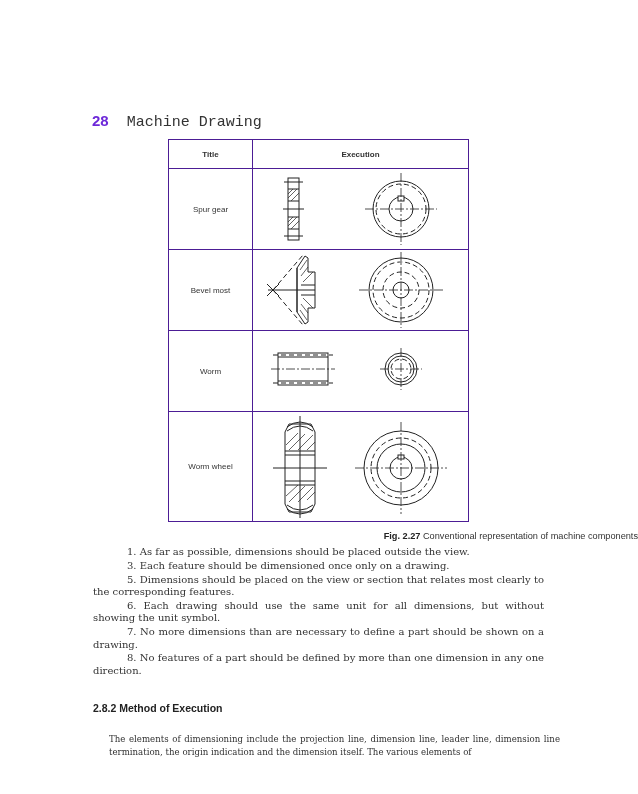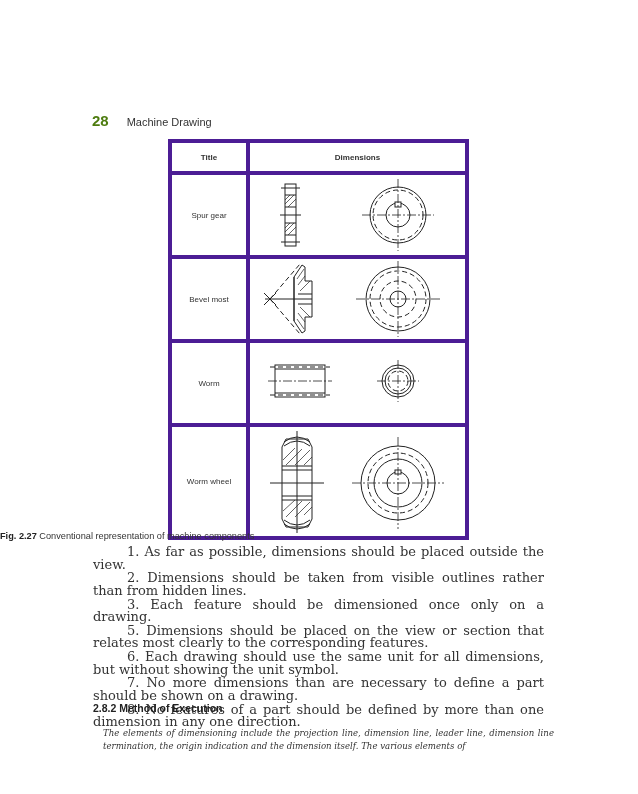--- a/index.html
+++ b/index.html
@@ -1,51 +1,51 @@
 <!DOCTYPE html>
 <html><head>
 <meta charset="utf-8">
 <style>
   html, body { margin: 0; padding: 0; background: #ffffff; }
   body { width: 638px; height: 794px; position: relative; overflow: hidden; color: #222; }
   .running-head { position: absolute; left: 92px; top: 112px; display: flex; align-items: baseline; }
-  .page-number { font-family: "Liberation Sans", sans-serif; font-weight: bold; font-size: 15px; color: #4d7c0f; }
-  .book-title { font-family: Liberation Sans, sans-serif; font-size: 11px; color: #333; margin-left: 18px; }
+  .page-number { font-family: "Liberation Sans", sans-serif; font-weight: bold; font-size: 15px; color: #6d28d9; }
+  .book-title { font-family: Liberation Mono, monospace; font-size: 15px; color: #333; margin-left: 18px; }
 
   table.fig-table { position: absolute; left: 168px; top: 139px; width: 301px; border-collapse: collapse; }
-  table.fig-table td, table.fig-table th { border: 4px solid #4c1d95; padding: 0; font-family: "Liberation Sans", sans-serif; font-size: 8px; color: #333; text-align: center; vertical-align: middle; }
+  table.fig-table td, table.fig-table th { border: 1px solid #4c1d95; padding: 0; font-family: "Liberation Sans", sans-serif; font-size: 8px; color: #333; text-align: center; vertical-align: middle; }
   table.fig-table th { font-weight: bold; height: 28px; }
   .col-title { width: 84px; }
   .cell-drawing svg { display: block; }
 
-  .fig-caption { position: absolute; left: 0; width: 638px; top: 531px; text-align: left; font-family: "Liberation Sans", sans-serif; font-size: 9.2px; color: #333; }
+  .fig-caption { position: absolute; left: 0; width: 638px; top: 531px; text-align: right; font-family: "Liberation Sans", sans-serif; font-size: 9.2px; color: #333; }
   .fig-caption b { color: #222; }
 
-  .body-text { position: absolute; left: 93px; width: 451px; font-family: "DejaVu Serif", serif; font-size: 13px; line-height: 12.5px; color: #333; text-align: justify; }
+  .body-text { position: absolute; left: 93px; width: 451px; font-family: "DejaVu Serif", serif; font-size: 10px; line-height: 12.5px; color: #333; text-align: justify; }
   .rule { text-indent: 34px; margin: 0 0 1.3px 0; }
   .section-heading { position: absolute; left: 93px; top: 702px; font-family: "Liberation Sans", sans-serif; font-weight: bold; font-size: 10.5px; color: #222; }
-  .para { position: absolute; left: 93px; top: 717px; width: 451px; font-family: "DejaVu Serif", serif; font-size: 8.6px; line-height: 13px; color: #333; text-align: justify; margin: 10px; font-style: italic; }
+  .para { position: absolute; left: 93px; top: 717px; width: 451px; font-family: "DejaVu Serif", serif; font-size: 8.6px; line-height: 13px; color: #333; text-align: justify; margin: 16px; }
   svg line, svg path, svg circle, svg rect, svg polygon { stroke: #222; fill: none; stroke-width: 1; }
   svg .hatch { stroke-width: 0.7; }
   svg .dash { stroke-dasharray: 5 3; }
   svg .cl { stroke-dasharray: 9 2 2 2; stroke-width: 0.8; }
 </style>
 </head>
 <body>
 
 <div class="running-head">
   <span class="page-number">28</span>
   <span class="book-title">Machine Drawing</span>
 </div>
 
 <table class="fig-table">
   <tbody>
       <tr>
     <th class="col-title">Title</th>
-    <th>Dimensions</th>
+    <th>Execution</th>
   </tr>
 
   <tr style="height:80px">
     <td>Spur gear</td>
     <td class="cell-drawing">
       <svg width="215" height="80" viewBox="0 0 215 80">
 
         <rect x="35" y="9" width="11" height="62"></rect>
         <line x1="31" y1="13" x2="50" y2="13"></line>
         <line x1="31" y1="67" x2="50" y2="67"></line>
@@ -157,21 +157,20 @@
   </tr>
 </tbody>
   </table>
 
 <div class="fig-caption">
   <b>Fig. 2.27</b><span> Conventional representation of machine components</span>
 </div>
 
 <div class="body-text" style="top:546px">
   <p class="rule">1. As far as possible, dimensions should be placed outside the view.</p>
-  <p class="rule">2. Dimensions should be taken from visible outlines rather than from hidden lines.</p>
   <p class="rule">3. Each feature should be dimensioned once only on a drawing.</p>
   <p class="rule">5. Dimensions should be placed on the view or section that relates most clearly to the corresponding features.</p>
   <p class="rule">6. Each drawing should use the same unit for all dimensions, but without showing the unit symbol.</p>
   <p class="rule">7. No more dimensions than are necessary to define a part should be shown on a drawing.</p>
   <p class="rule">8. No features of a part should be defined by more than one dimension in any one direction.</p>
 </div>
 
 <div class="section-heading">2.8.2 Method of Execution</div>
 <p class="para">The elements of dimensioning include the projection line, dimension line, leader line, dimension line termination, the origin indication and the dimension itself. The various elements of</p>
 

